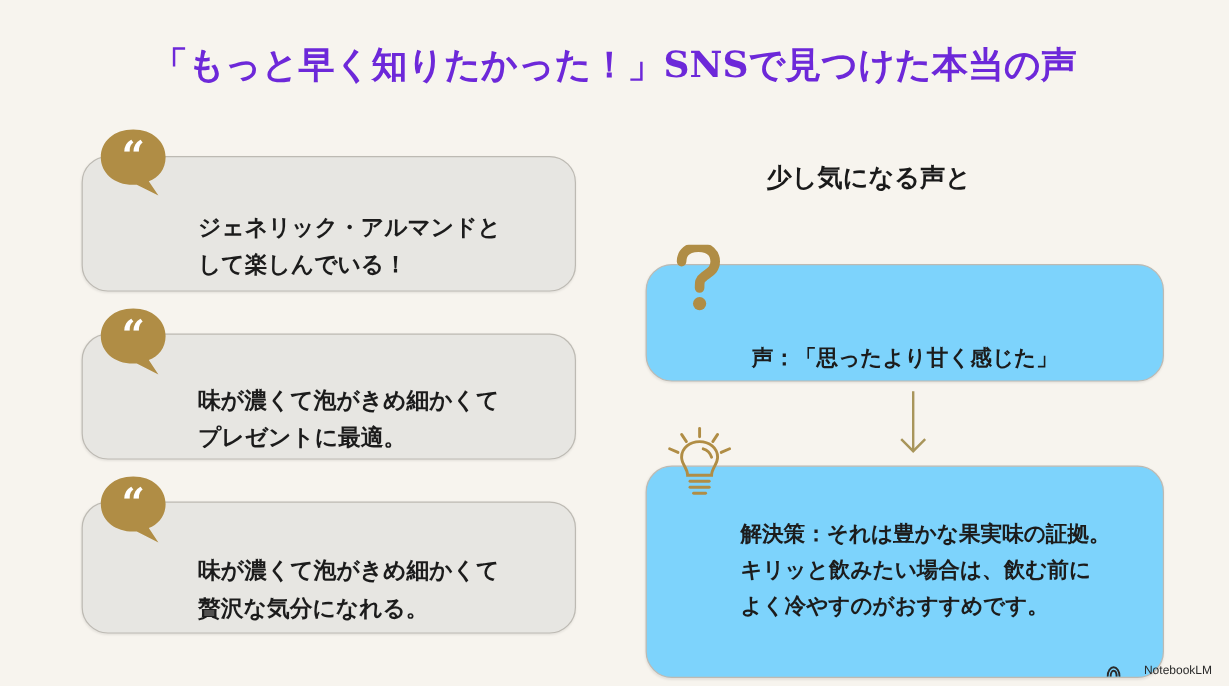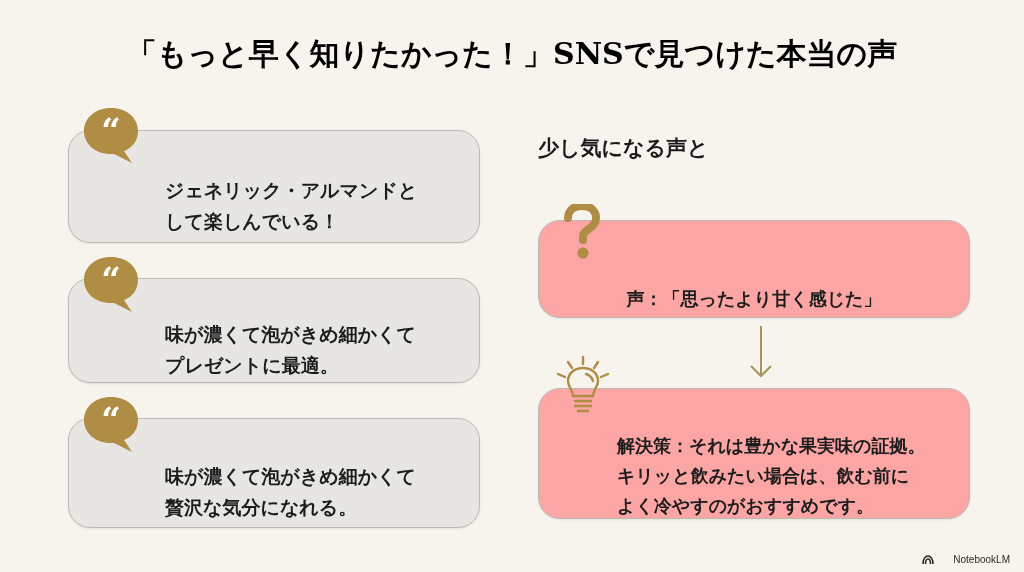--- a/index.html
+++ b/index.html
@@ -5,37 +5,37 @@
     html, body { margin:0; padding:0; }
     body {
       width:1024px; height:572px; overflow:hidden; position:relative;
       background:#f7f4ee;
       font-family: "DejaVu Sans", "Liberation Sans", sans-serif;
       color:#1c1c1c;
     }
     .title {
       position:absolute; left:0; top:34px; width:1024px; text-align:center;
       font-family: "DejaVu Serif", "Liberation Serif", serif;
-      font-weight:bold; font-size:30px; letter-spacing:0px; color:#000000;
+      font-weight:bold; font-size:30px; letter-spacing:0px; color:#6d28d9;
     }
     .card {
       position:absolute; box-sizing:border-box;
       border:1.5px solid #bdbab3; border-radius:22px;
       box-shadow: 0 1px 2px rgba(0,0,0,0.08);
     }
     .card.left { background:#e7e6e2; left:68px; width:412px; }
-    .card.right { background:#fca5a5; left:538px; width:432px; }
+    .card.right { background:#7dd3fc; left:538px; width:432px; }
     .card-text {
       position:absolute; font-weight:bold; font-size:19px; line-height:31px; color:#1c1c1c;
       white-space:pre-line;
       margin-top:20px;
     }
     .quote-icon { position:absolute; left:80px; width:62px; height:60px; }
     .subtitle {
-      position:absolute; left:538px; width:432px; top:132px; 
+      position:absolute; left:508px; width:432px; top:132px; text-align:center;
       font-family: "DejaVu Serif", "Liberation Serif", serif; font-weight:bold;
       font-size:21px; line-height:31px; color:#1a1a1a;
     }
     .q-icon { position:absolute; left:562px; top:204px; width:40px; height:56px; }
     .bulb-icon { position:absolute; left:553px; top:355px; width:60px; height:64px; }
     .arrow-icon { position:absolute; left:748px; top:324px; width:26px; height:56px; }
     .brand { position:absolute; right:14px; bottom:7px; display:flex; align-items:center; gap:19px;
       font-size:10px; color:#2a2a2a; font-family:"Liberation Sans", sans-serif; }
   </style>
 </head>
@@ -80,21 +80,21 @@
 <svg class="q-icon" viewBox="0 0 40 56">
   <path d="M6 14 C6 6 12 2 20 2 C29 2 34 7 34 14 C34 21 29 23 24 27 C21 29 21 31 21 36" fill="none" stroke="#b08d45" stroke-width="8" stroke-linecap="round"></path>
   <circle cx="21" cy="49" r="5.5" fill="#b08d45"></circle>
 </svg>
 
 <svg class="arrow-icon" viewBox="0 0 26 56">
   <line x1="13" y1="2" x2="13" y2="52" stroke="#a8955a" stroke-width="2"></line>
   <polyline points="3,42 13,52 23,42" fill="none" stroke="#a8955a" stroke-width="2"></polyline>
 </svg>
 
-<div class="card right" style="top:388px;height:131px;">
+<div class="card right" style="top:388px;height:177px;">
   <div class="card-text" style="left:78px;top:22px;font-size:18px;line-height:30px;">解決策：それは豊かな果実味の証拠。
 キリッと飲みたい場合は、飲む前に
 よく冷やすのがおすすめです。</div>
 </div>
 <svg class="bulb-icon" viewBox="0 0 60 64">
   <g stroke="#b08d45" stroke-width="2.4" stroke-linecap="round" fill="none">
     <line x1="30" y1="2" x2="30" y2="9"></line>
     <line x1="15" y1="7" x2="19" y2="13"></line>
     <line x1="45" y1="7" x2="41" y2="13"></line>
     <line x1="5" y1="19" x2="12" y2="22"></line>

